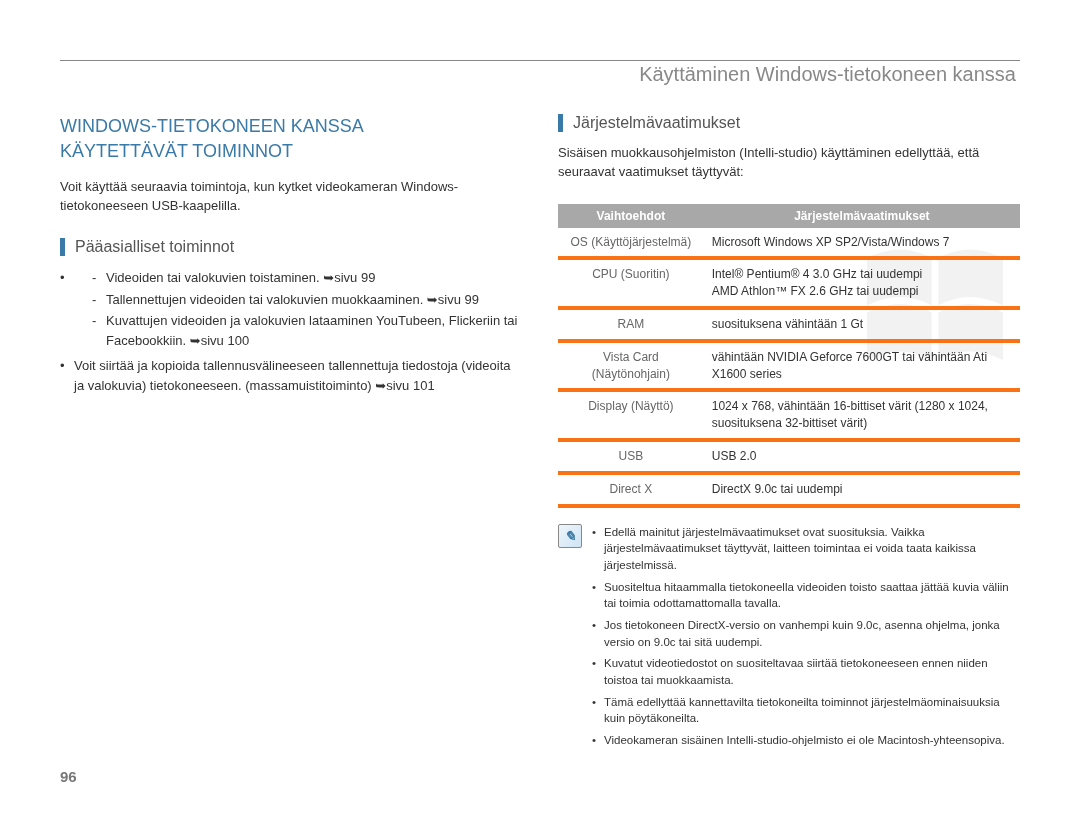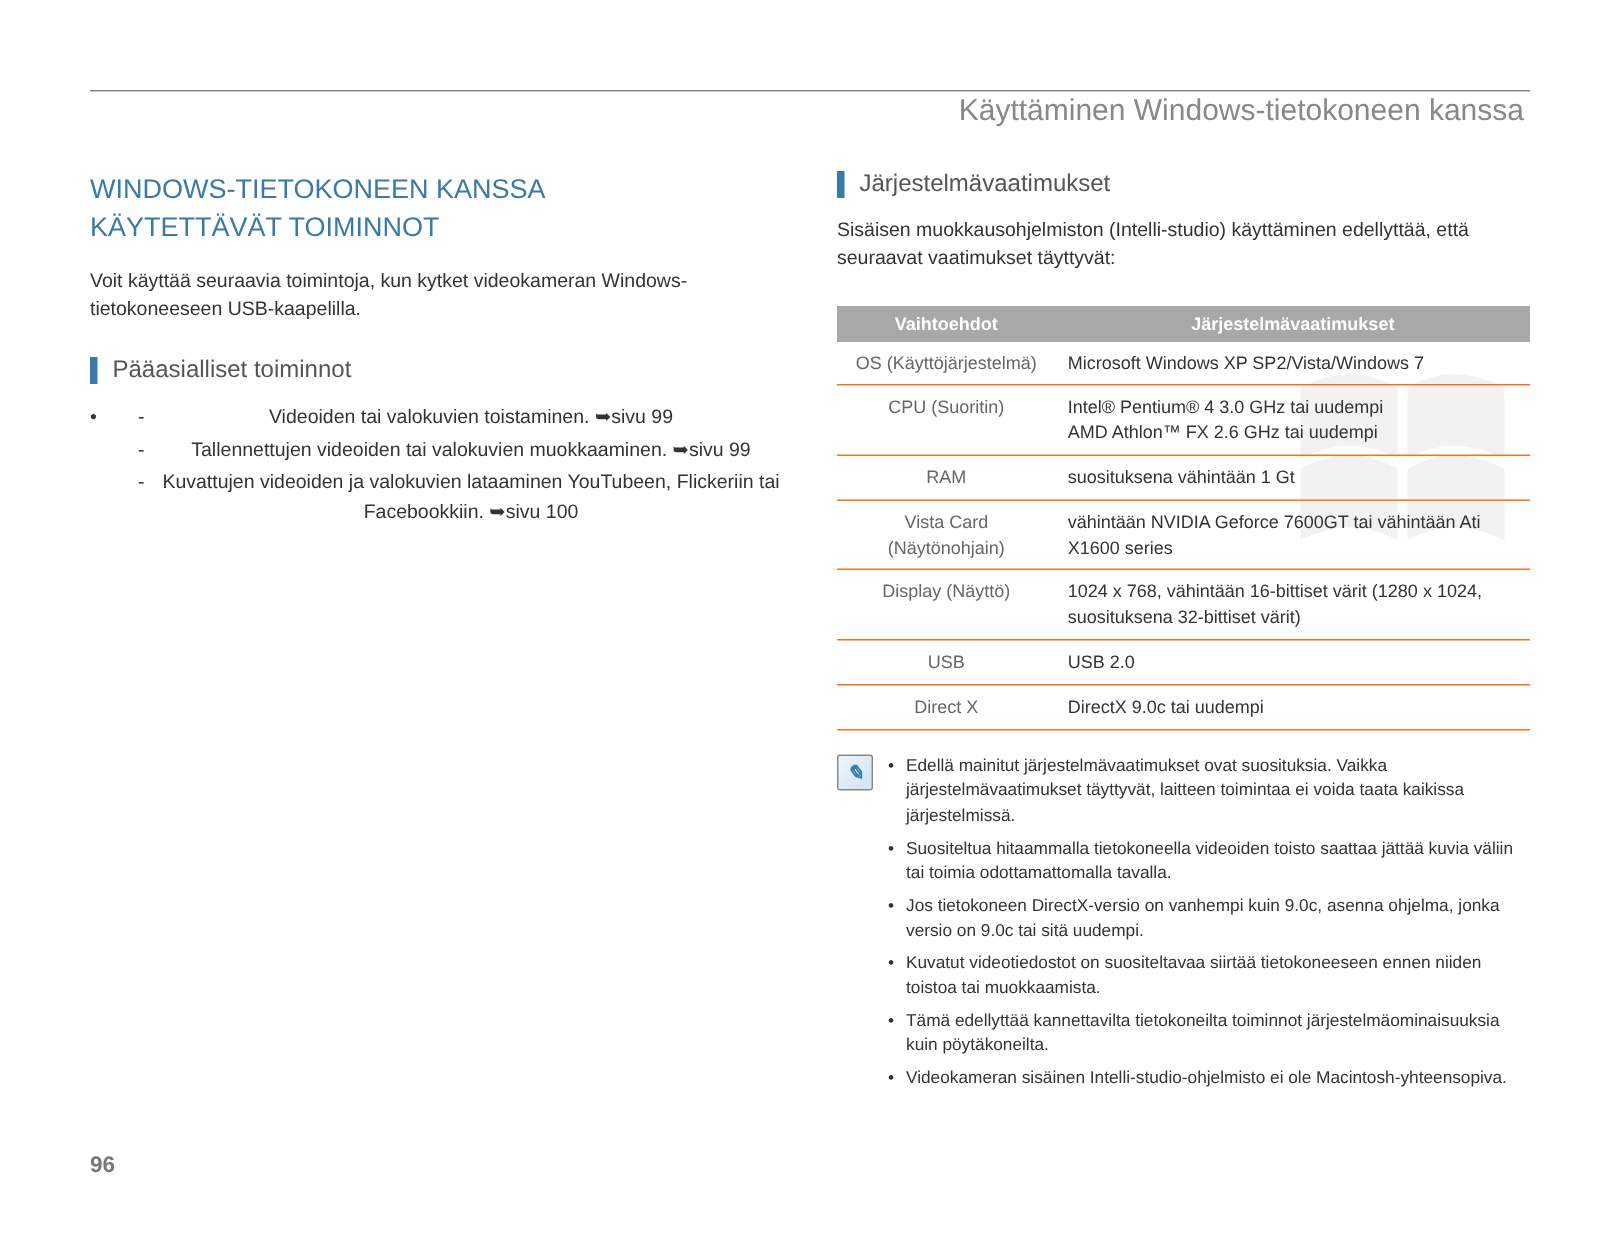--- a/index.html
+++ b/index.html
@@ -78,21 +78,20 @@
   }
   .sub-bullets {
     list-style: none;
     padding: 0 0 0 18px;
     margin: 2px 0 0 0;
   }
   .sub-bullets > li {
     position: relative;
     padding-left: 14px;
     margin-bottom: 2px;
-    text-align: center;
   }
   .sub-bullets > li::before {
     content: "-";
     position: absolute;
     left: 0;
   }
   .req-table {
     width: 100%;
     border-collapse: collapse;
     font-size: 12px;
@@ -103,21 +102,21 @@
   .req-table th {
     background: #a8a8a8;
     color: #fff;
     font-weight: bold;
     padding: 5px 8px;
     font-size: 12px;
     text-align: center;
     margin-left: 10px;
   }
   .req-table td {
-    border-bottom: 1px solid #f97316;
+    border-bottom: 4px solid #f97316;
     padding: 6px 8px;
     vertical-align: top;
     text-align: left;
     line-height: 1.4;
   }
   .req-table td.label {
     text-align: center;
     color: #666;
     white-space: nowrap;
   }
@@ -200,20 +199,21 @@
       <div class="subhead">Pääasialliset toiminnot</div>
 
       <ul class="bullets">
         <li>
           <ul class="sub-bullets">
             <li>Videoiden tai valokuvien toistaminen. ➥sivu 99</li>
             <li>Tallennettujen videoiden tai valokuvien muokkaaminen. ➥sivu 99</li>
             <li>Kuvattujen videoiden ja valokuvien lataaminen YouTubeen, Flickeriin tai Facebookkiin. ➥sivu 100</li>
           </ul>
         </li>
+        <li>Voit siirtää ja kopioida tallennusvälineeseen tallennettuja tiedostoja (videoita ja valokuvia) tietokoneeseen. (massamuistitoiminto) ➥sivu 101</li>
       </ul>
     </div>
 
     <div class="col right-col-wrap">
 
       <svg class="win-logo" viewBox="0 0 100 100">
         <g fill="#888">
           <path d="M10 20 Q30 10 48 20 L48 48 Q30 38 10 48 Z"></path>
           <path d="M52 20 Q70 10 90 20 L90 48 Q70 38 52 48 Z"></path>
           <path d="M10 52 Q30 42 48 52 L48 80 Q30 70 10 80 Z"></path>

